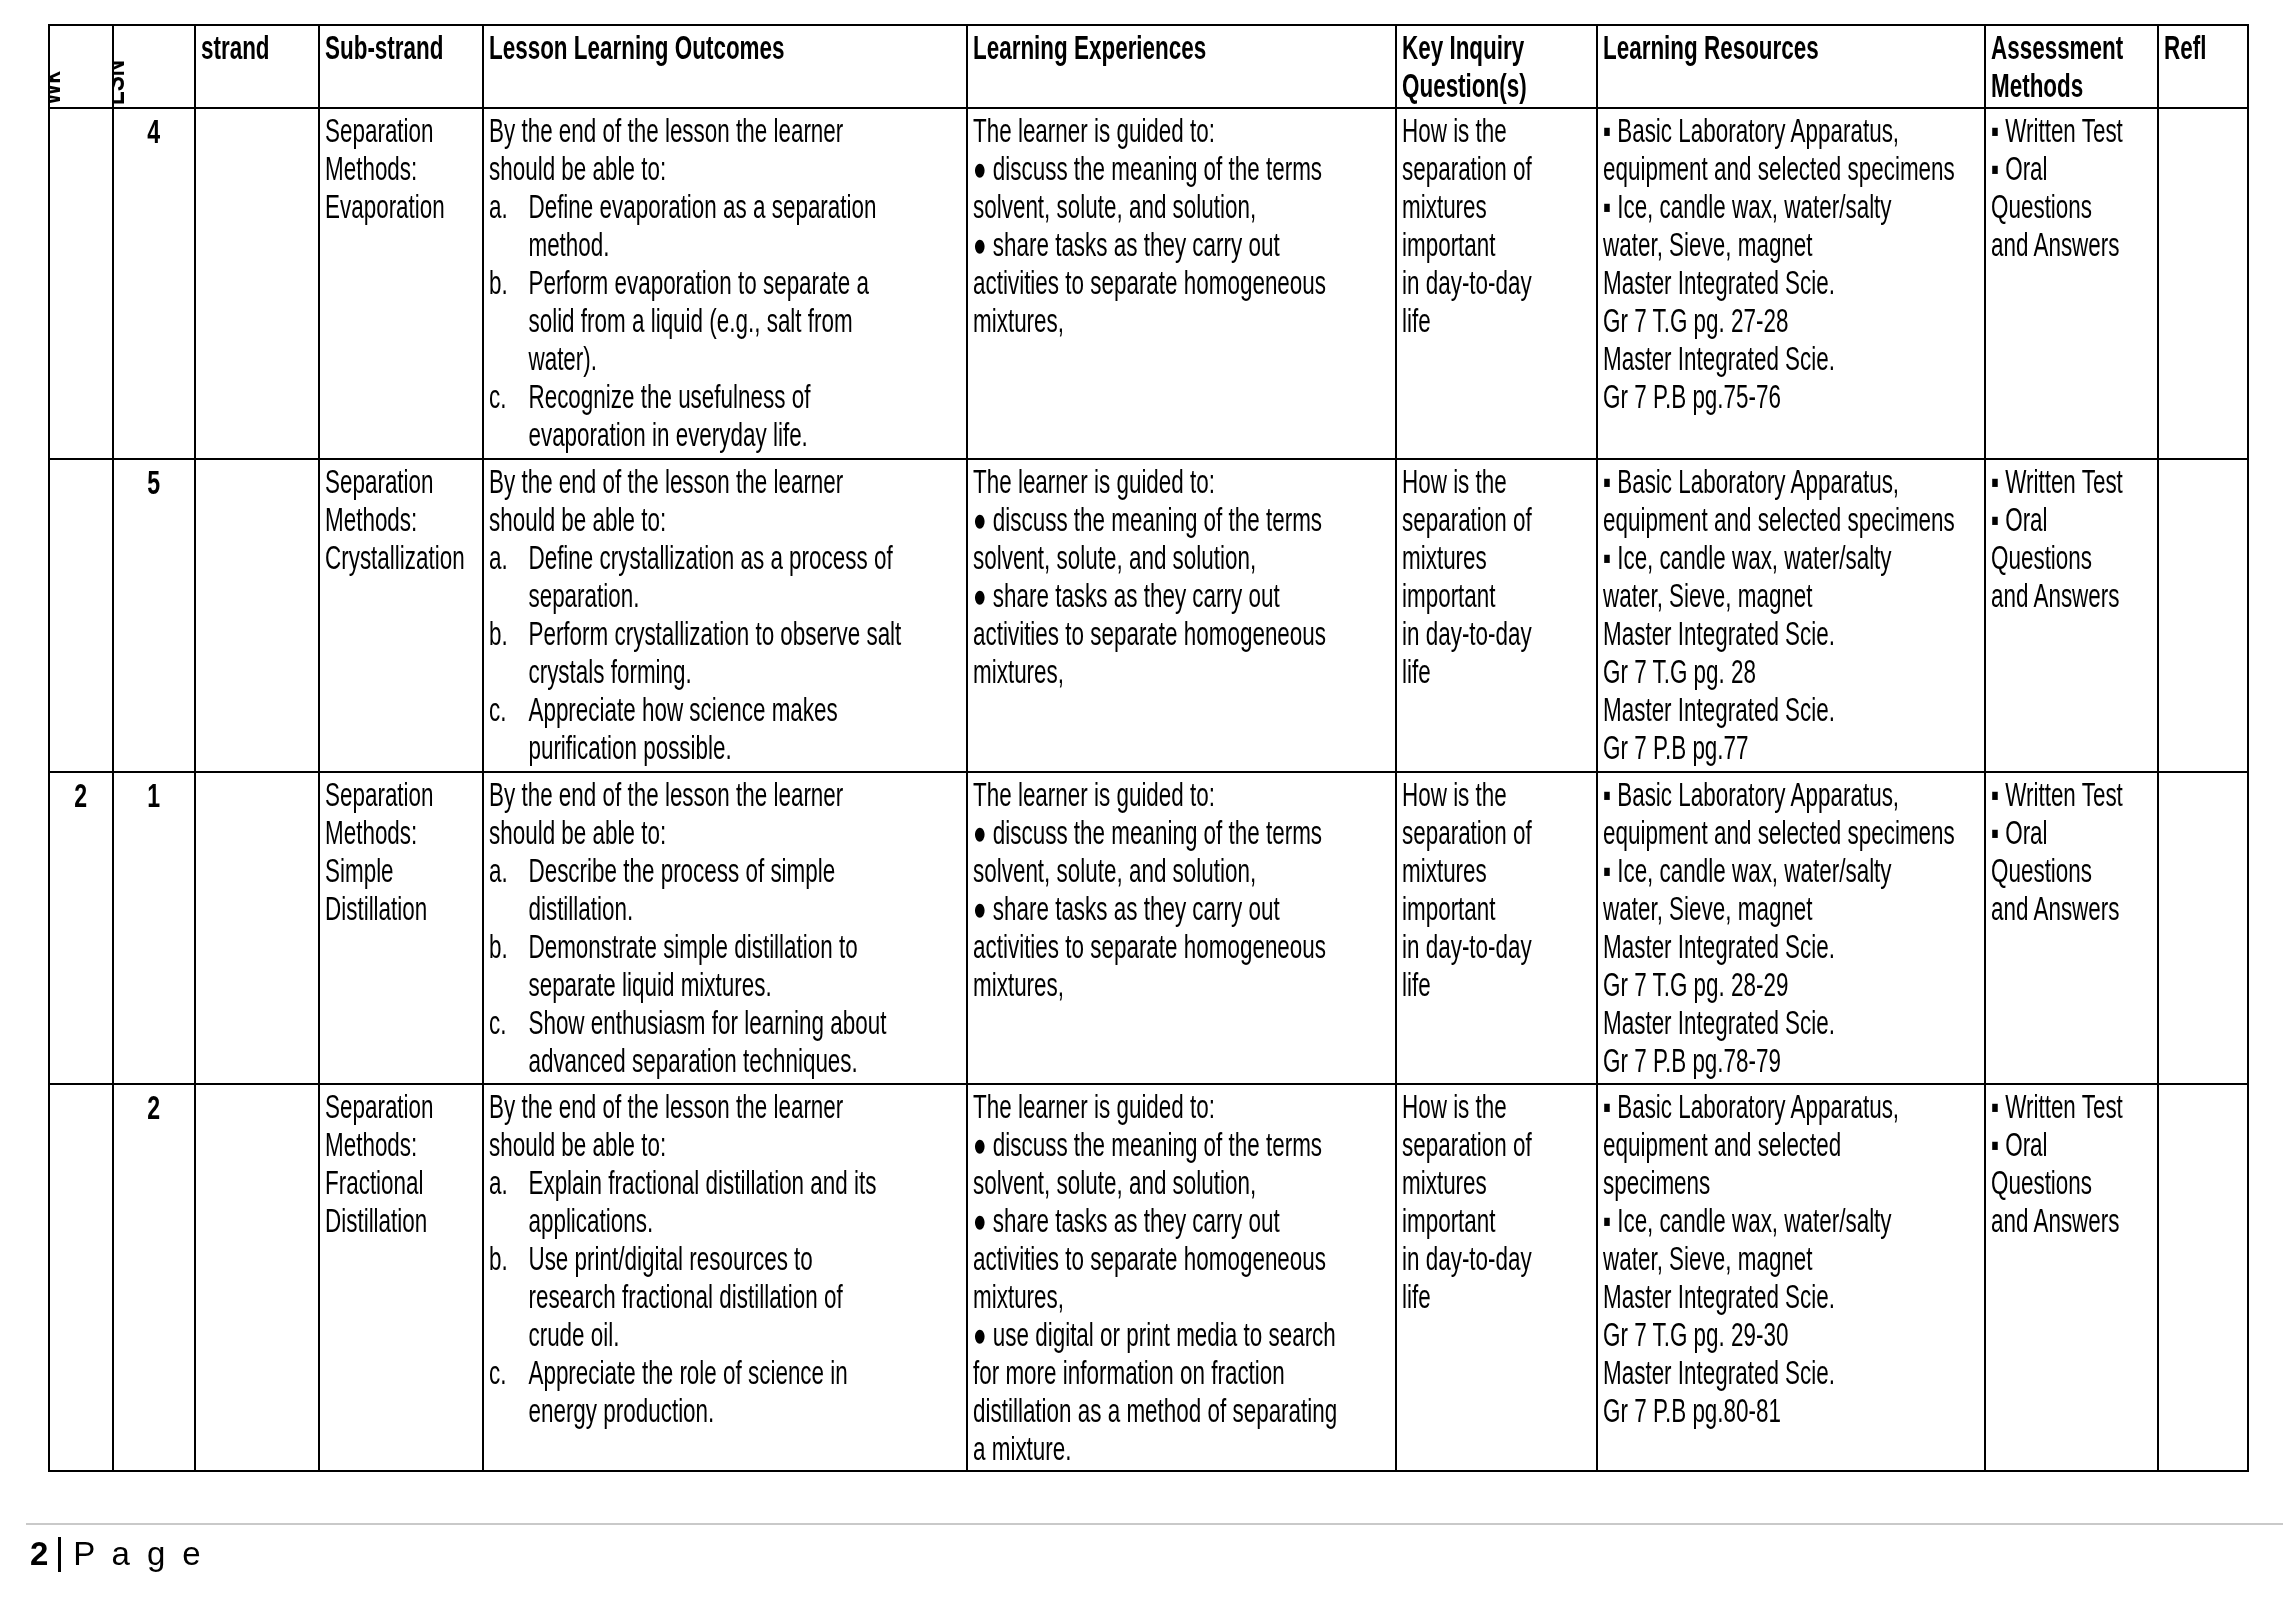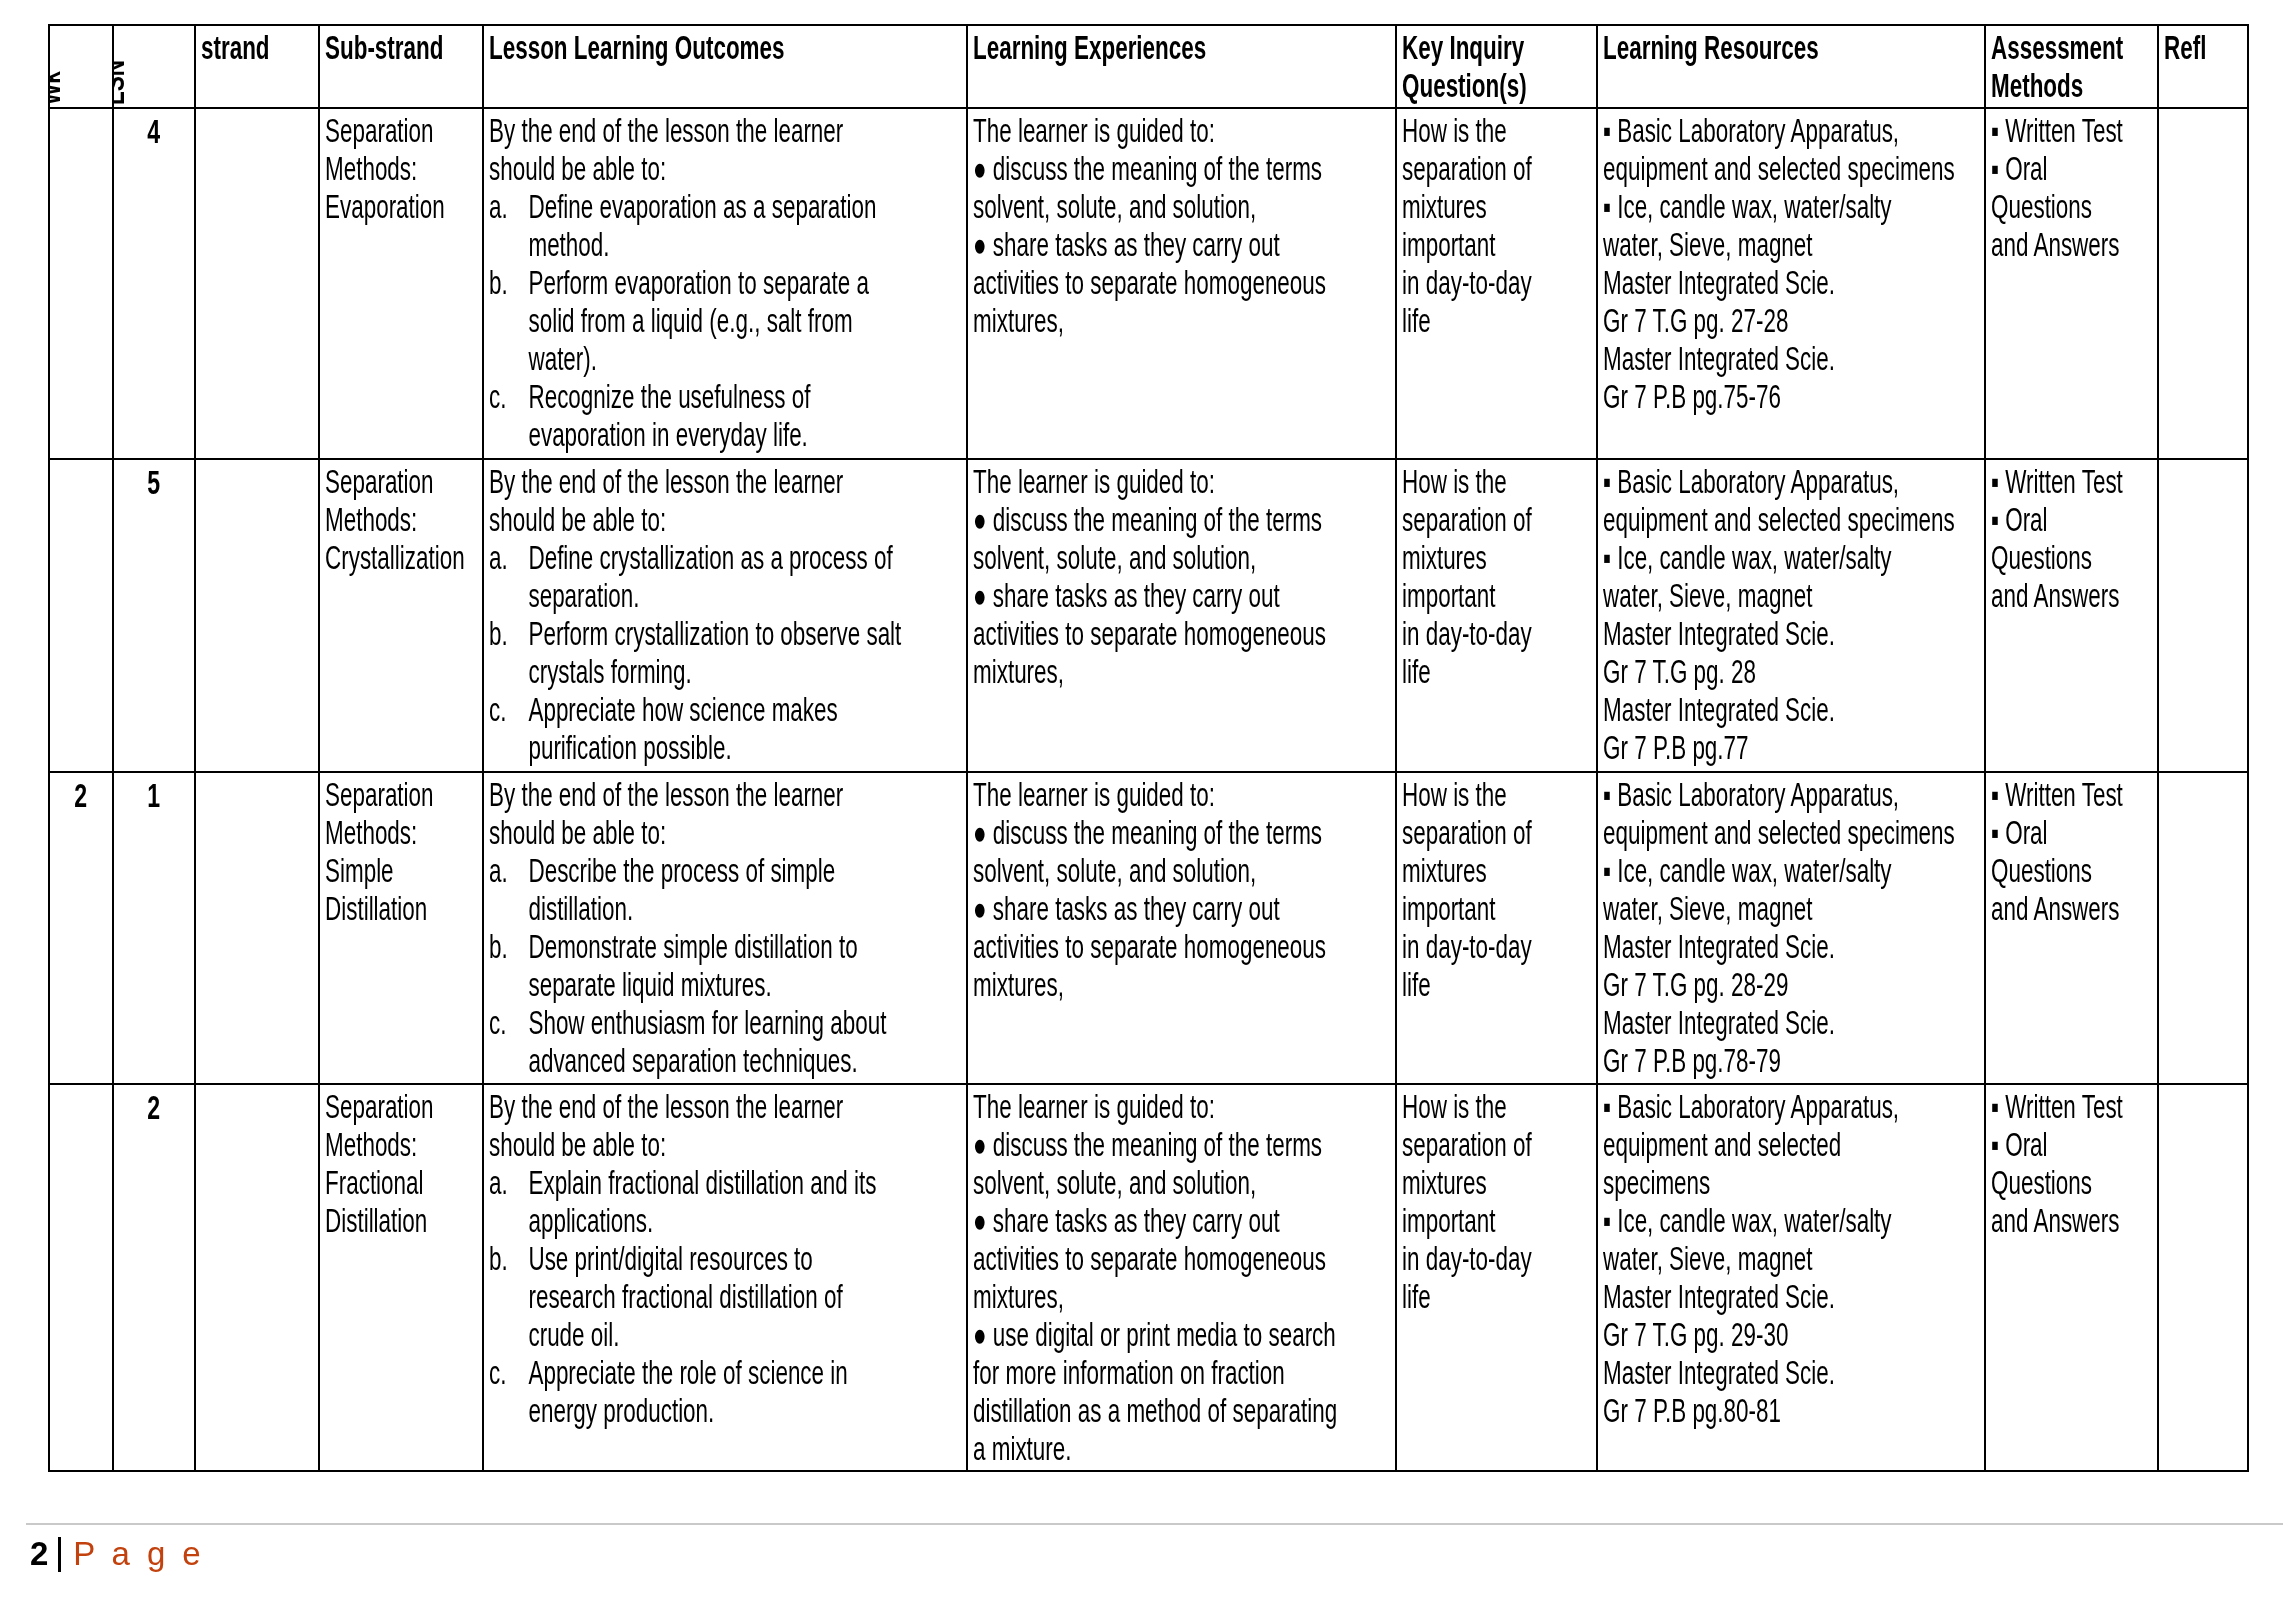--- a/index.html
+++ b/index.html
@@ -70,21 +70,21 @@
   .footer-text{
     position:absolute;
     left:30px;
     top:1535px;
     font-size:33px;
     display:flex;
     align-items:center;
   }
   .fnum{font-weight:bold;color:#000;}
   .fbar{display:inline-block;width:3.9px;height:35px;background:#000;margin:0 11.8px 0 9.2px;}
-  .fword{color:#c2410c;letter-spacing:3.9px;}
+  .fword{color:#000000;letter-spacing:3.9px;}
 </style>
 </head>
 <body>
 
 <div class="page">
 
   <table class="sow">
     <colgroup>
       <col style="width:64px">
         <col style="width:82px">

